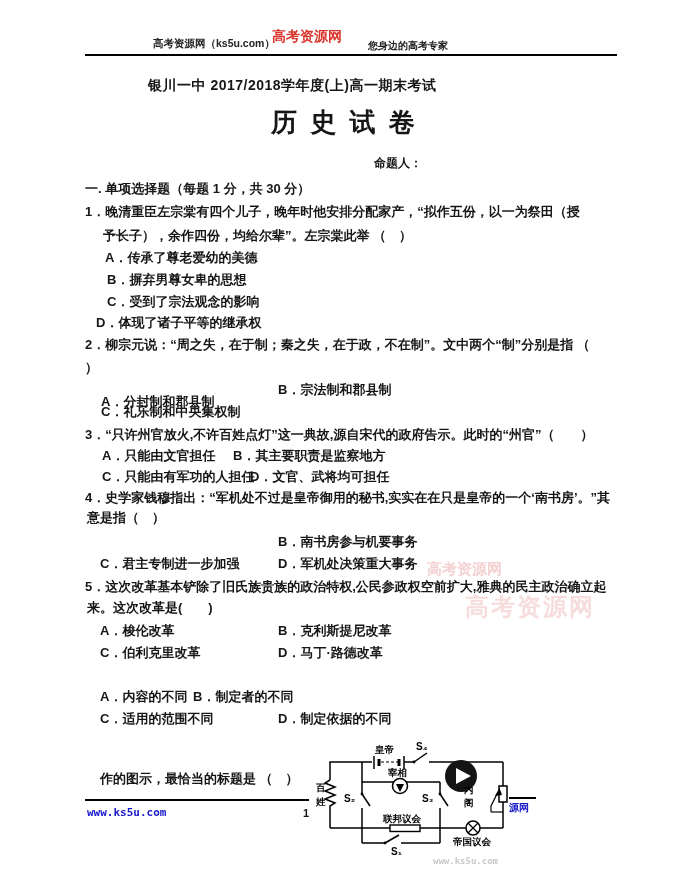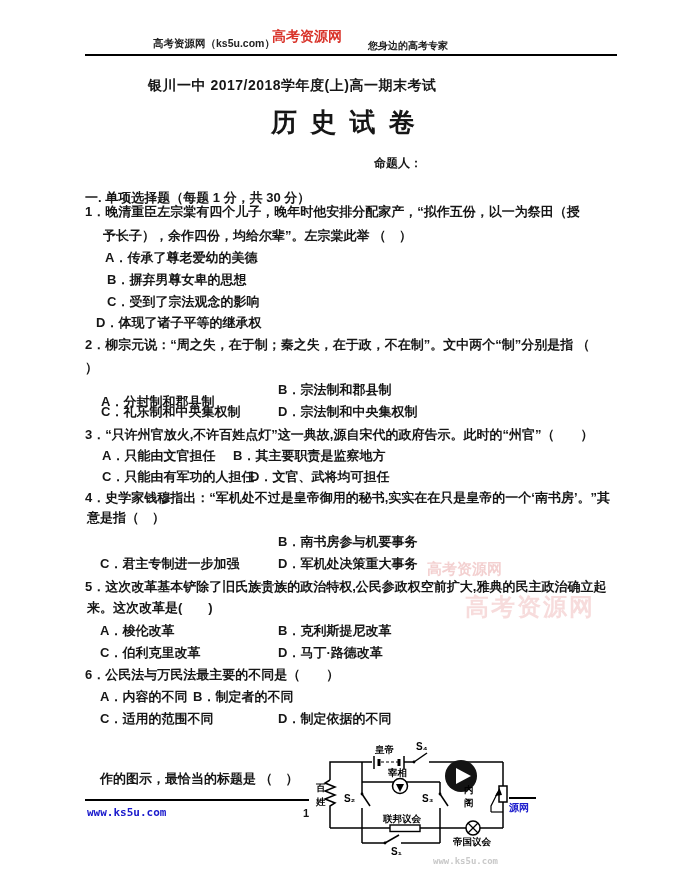--- a/index.html
+++ b/index.html
@@ -36,60 +36,58 @@
 
   <div class="abs hdr-small" style="left:153px;top:37px;">高考资源网（ks5u.com）</div>
   <div class="abs hdr-logo" style="left:272px;top:28px;">高考资源网</div>
   <div class="abs hdr-tag" style="left:368px;top:39px;">您身边的高考专家</div>
   <div class="rule" style="left:85px;top:54px;width:532px;height:2px;"></div>
 
   <div class="abs title1" style="left:148px;top:77px;">银川一中 2017/2018学年度(上)高一期末考试</div>
   <div class="abs title2" style="left:247px;top:105px;margin-left:24px;">历 史 试 卷</div>
   <div class="abs author" style="left:343px;top:155px;">命题人：</div>
 
-  <div class="abs section" style="left:85px;top:189px;">一. 单项选择题（每题 1 分，共 30 分）</div>
+  <div class="abs section" style="left:85px;top:180px;">一. 单项选择题（每题 1 分，共 30 分）</div>
 
   <div class="wm wm-small" style="left:427px;top:560px;">高考资源网</div>
   <div class="wm wm-large" style="left:465px;top:591px;">高考资源网</div>
   <div class="wm wm-gray" style="left:433px;top:856px;">www.ks5u.com</div>
 
   <div class="ln" style="left:85px;top:203px;">1．晚清重臣左宗棠有四个儿子，晚年时他安排分配家产，“拟作五份，以一为祭田（授</div>
   <div class="ln" style="left:103px;top:227px;">予长子），余作四份，均给尔辈”。左宗棠此举 （　）</div>
   <div class="ln" style="left:105px;top:249px;">A．传承了尊老爱幼的美德</div>
   <div class="ln" style="left:107px;top:271px;">B．摒弃男尊女卑的思想</div>
   <div class="ln" style="left:107px;top:293px;">C．受到了宗法观念的影响</div>
   <div class="ln" style="left:96px;top:314px;">D．体现了诸子平等的继承权</div>
 
   <div class="ln" style="left:85px;top:336px;">2．柳宗元说：“周之失，在于制；秦之失，在于政，不在制”。文中两个“制”分别是指 （</div>
   <div class="ln" style="left:85px;top:359px;">）</div>
   <div class="ln" style="left:101px;top:381px;margin-top:12px;">A．分封制和郡县制</div>
   <div class="ln" style="left:278px;top:381px;">B．宗法制和郡县制</div>
   <div class="ln" style="left:101px;top:403px;">C．礼乐制和中央集权制</div>
-  <div class="ln" style="left:278px;top:403px;">D．宗法制和中央集权制</div>
 
   <div class="ln" style="left:85px;top:426px;">3．“只许州官放火,不许百姓点灯”这一典故,源自宋代的政府告示。此时的“州官”（　　）</div>
   <div class="ln" style="left:102px;top:447px;">A．只能由文官担任</div>
   <div class="ln" style="left:102px;top:468px;">C．只能由有军功的人担任</div>
   <div class="ln" style="left:233px;top:447px;">B．其主要职责是监察地方</div>
   <div class="ln" style="left:250px;top:468px;">D．文官、武将均可担任</div>
 
   <div class="ln" style="left:85px;top:489px;">4．史学家钱穆指出：“军机处不过是皇帝御用的秘书,实实在在只是皇帝的一个‘南书房’。”其</div>
   <div class="ln" style="left:87px;top:509px;">意是指（　）</div>
   <div class="ln" style="left:278px;top:533px;">B．南书房参与机要事务</div>
   <div class="ln" style="left:100px;top:555px;">C．君主专制进一步加强</div>
   <div class="ln" style="left:278px;top:555px;">D．军机处决策重大事务</div>
 
   <div class="ln" style="left:85px;top:578px;">5．这次改革基本铲除了旧氏族贵族的政治特权,公民参政权空前扩大,雅典的民主政治确立起</div>
   <div class="ln" style="left:87px;top:599px;">来。这次改革是(　　)</div>
   <div class="ln" style="left:100px;top:622px;">A．梭伦改革</div>
   <div class="ln" style="left:278px;top:622px;">B．克利斯提尼改革</div>
   <div class="ln" style="left:100px;top:644px;">C．伯利克里改革</div>
   <div class="ln" style="left:278px;top:644px;">D．马丁·路德改革</div>
 
-  <div class="ln" style="left:85px;top:666px;">6．公民法与万民法最主要的不同是（　　）</div>
   <div class="ln" style="left:100px;top:688px;">A．内容的不同</div>
   <div class="ln" style="left:193px;top:688px;">B．制定者的不同</div>
   <div class="ln" style="left:100px;top:710px;">C．适用的范围不同</div>
   <div class="ln" style="left:278px;top:710px;">D．制定依据的不同</div>
 
   <div class="ln" style="left:100px;top:770px;">作的图示，最恰当的标题是 （　）</div>
 
   <svg class="abs" style="left:315px;top:722px;" width="205" height="152" viewBox="0 0 205 152">
 
     <polyline class="wire" points="15,58 15,40 57,40"></polyline>

